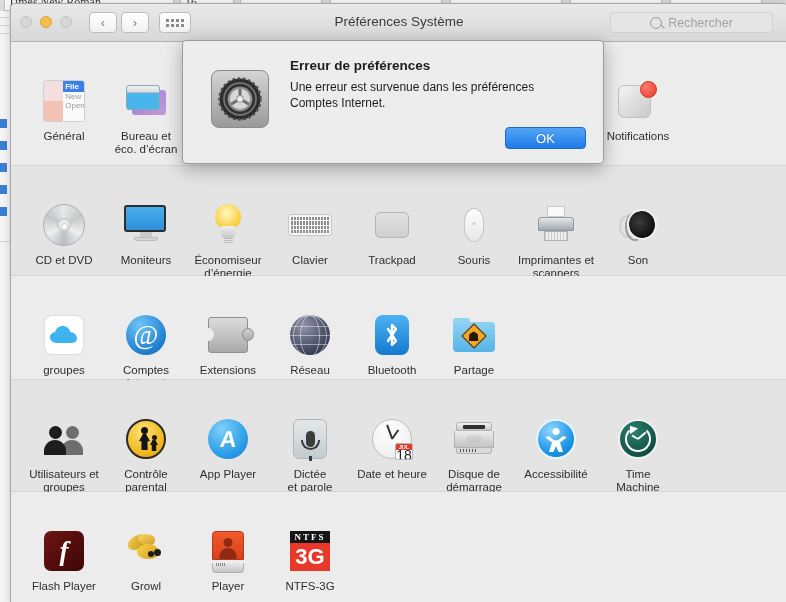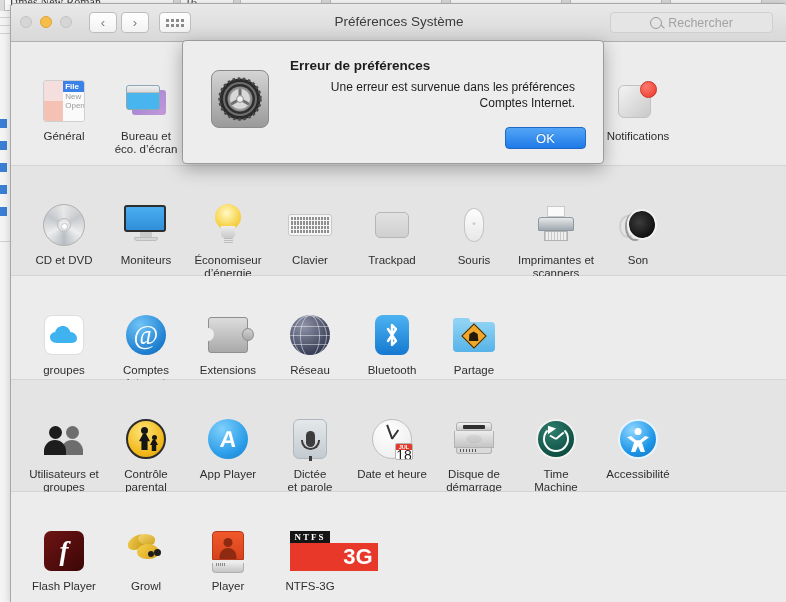--- a/index.html
+++ b/index.html
@@ -190,21 +190,21 @@
     position: absolute; left: 28px; top: 58px;
     width: 58px; height: 58px;
     transform: translateY(-50%);
   }
   .dlg-title {
     position: absolute; left: 107px; top: 17px;
     font-size: 13.5px; font-weight: bold; color: #1d1d1d;
   }
   .dlg-msg {
     position: absolute; left: 107px; top: 38px; width: 285px;
-    font-size: 12px; color: #1d1d1d; line-height: 16px; text-align: right;
+    font-size: 12px; color: #1d1d1d; line-height: 16px;
   }
   .dlg-ok {
     position: absolute; right: 17px; bottom: 14px;
     width: 81px; height: 22px;
     background: linear-gradient(to bottom, #53a6f6, #1f7ae8);
     border: 1px solid #1e69c4;
     border-radius: 4px;
     color: #fff; font-size: 13px;
     display: flex; align-items: center; justify-content: center;
     box-sizing: border-box;
@@ -475,21 +475,21 @@
   .fu-bot::after{content:'';display:block;margin:3px 0 0 3px;width:9px;height:3px;
      background: repeating-linear-gradient(to right,#888 0 1px,transparent 1px 2px);}
 
   
   .ic-ntfs { width:40px;height:40px; position:relative;}
   .nt-top { width:40px;height:12px;background:#151515;display:flex;align-items:center;
      justify-content:center;}
   .nt-top span { color:#fff; font-family:"Liberation Serif",serif; font-size:9px;
      letter-spacing:2px; font-weight:bold; }
   .nt-bot { width:40px;height:28px;background:#e8382a;display:flex;align-items:center;
-     justify-content:center;padding-left:48px;}
+     justify-content:center;}
   .nt-bot span { color:#fff; font-size:22px; font-weight:bold; line-height:1;}
 
   
   .gear-tile { width:58px;height:58px;border-radius:8px;
      background: linear-gradient(to bottom,#d4d4d4,#9a9a9a);
      border:1px solid #8a8a8a; box-sizing:border-box;
      display:flex; align-items:center; justify-content:center; }
 </style>
 </head>
 <body>
@@ -918,39 +918,39 @@
                 <div class="dsk-mid"></div>
                 <div class="dsk-bot"></div>
               </div>
             </div>
             <div class="pref-label">Disque de
 démarrage</div>
           </div>
 
           <div class="pref-item">
             <div class="icon-box">
+              <div class="ic-acc">
+                <span class="acc-h"></span>
+                <span class="acc-b"></span>
+              </div>
+            </div>
+            <div class="pref-label">Accessibilité</div>
+          </div>
+
+          <div class="pref-item">
+            <div class="icon-box">
               <div class="ic-tm">
                 <span class="tm-ring"></span>
                 <span class="tm-arrow"></span>
                 <span class="tm-m"></span>
                 <span class="tm-h"></span>
               </div>
             </div>
             <div class="pref-label">Time
 Machine</div>
-          </div>
-
-          <div class="pref-item">
-            <div class="icon-box">
-              <div class="ic-acc">
-                <span class="acc-h"></span>
-                <span class="acc-b"></span>
-              </div>
-            </div>
-            <div class="pref-label">Accessibilité</div>
           </div>
         </div>
       </div>
 
       <div class="pref-row shade-a" style="height:110px; border-bottom:none;">
         <div class="row-items">
           <div class="pref-item">
             <div class="icon-box">
               <div class="ic-flash">
                   <span>f</span>

